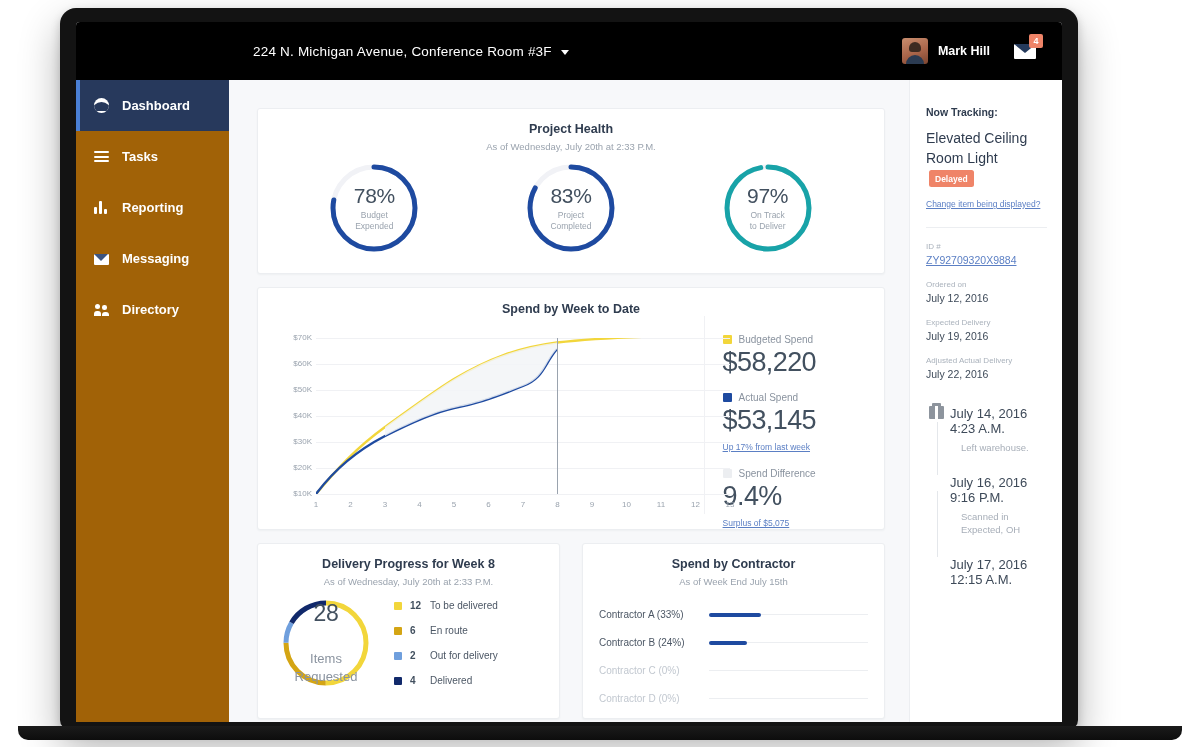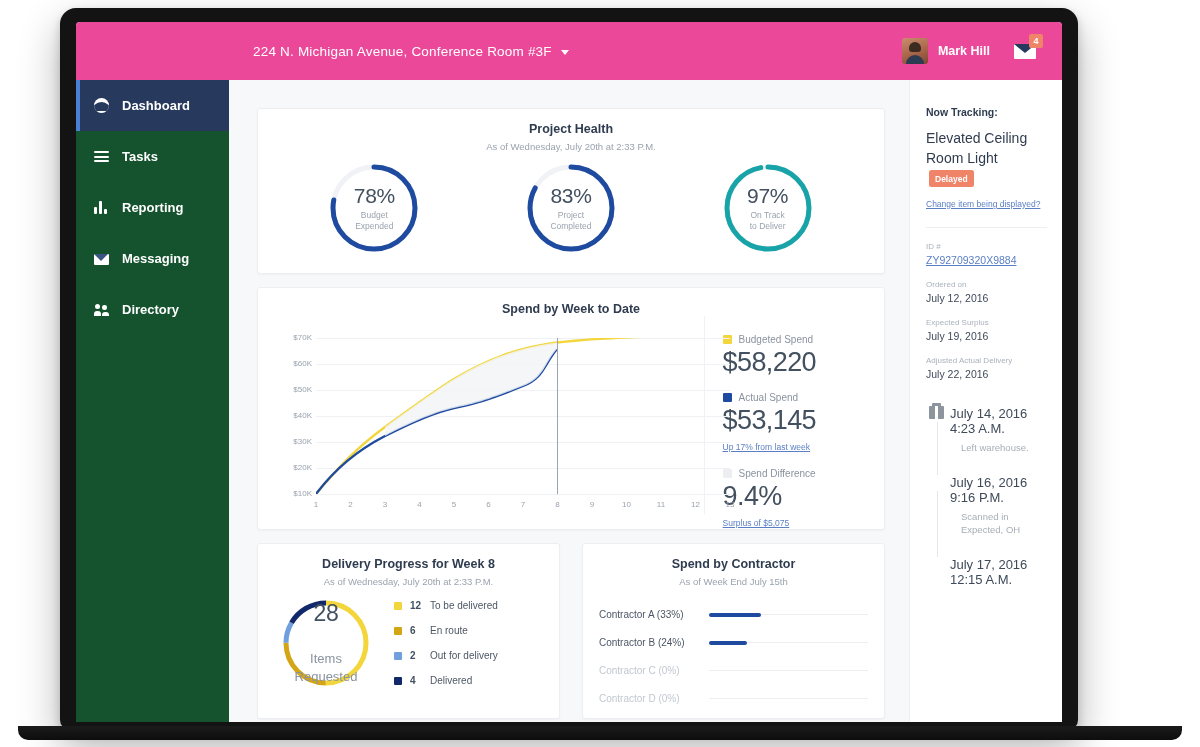--- a/index.html
+++ b/index.html
@@ -36,21 +36,21 @@
     width: 986px; height: 700px;
     background: #f7f8fa;
     overflow: hidden;
     border-radius: 4px 4px 0 0;
   }
 
   
   .topbar {
     position: absolute; left: 0; top: 0;
     width: 986px; height: 58px;
-    background: #ec4899;
+    background: #000000;
     display: flex; align-items: center;
   }
   .topbar-title {
     position: absolute; left: 177px; top: 0; height: 58px;
     display: flex; align-items: center; gap: 9px;
     color: #ffffff; font-size: 13.5px; letter-spacing: .2px;
     cursor: pointer;
   }
   .chev-down {
     width: 0; height: 0;
@@ -99,21 +99,21 @@
     min-width: 14px; height: 14px; padding: 0 3px;
     background: #ef8468; color: #fff;
     border-radius: 2px; font-size: 9px; font-weight: bold;
     display: flex; align-items: center; justify-content: center;
   }
 
   
   .sidebar {
     position: absolute; left: 0; top: 58px;
     width: 153px; height: 642px;
-    background: #14532d;
+    background: #a16207;
   }
   .nav-item {
     height: 51px; display: flex; align-items: center;
     padding-left: 18px; gap: 13px;
     color: #ffffff; font-size: 13px; font-weight: bold;
     cursor: pointer; position: relative;
   }
   .nav-item.active { background: #27395c; }
   .nav-item.active::before {
     content: ""; position: absolute; left: 0; top: 0;
@@ -564,21 +564,21 @@
 
       <div class="meta">
         <div class="meta-label">ID #</div>
         <div class="meta-value link">ZY92709320X9884</div>
       </div>
       <div class="meta">
         <div class="meta-label">Ordered on</div>
         <div class="meta-value">July 12, 2016</div>
       </div>
       <div class="meta">
-        <div class="meta-label">Expected Surplus</div>
+        <div class="meta-label">Expected Delivery</div>
         <div class="meta-value">July 19, 2016</div>
       </div>
       <div class="meta">
         <div class="meta-label">Adjusted Actual Delivery</div>
         <div class="meta-value">July 22, 2016</div>
       </div>
 
       <div class="timeline">
         <div class="tl-row">
           <span class="box-ico"></span>

